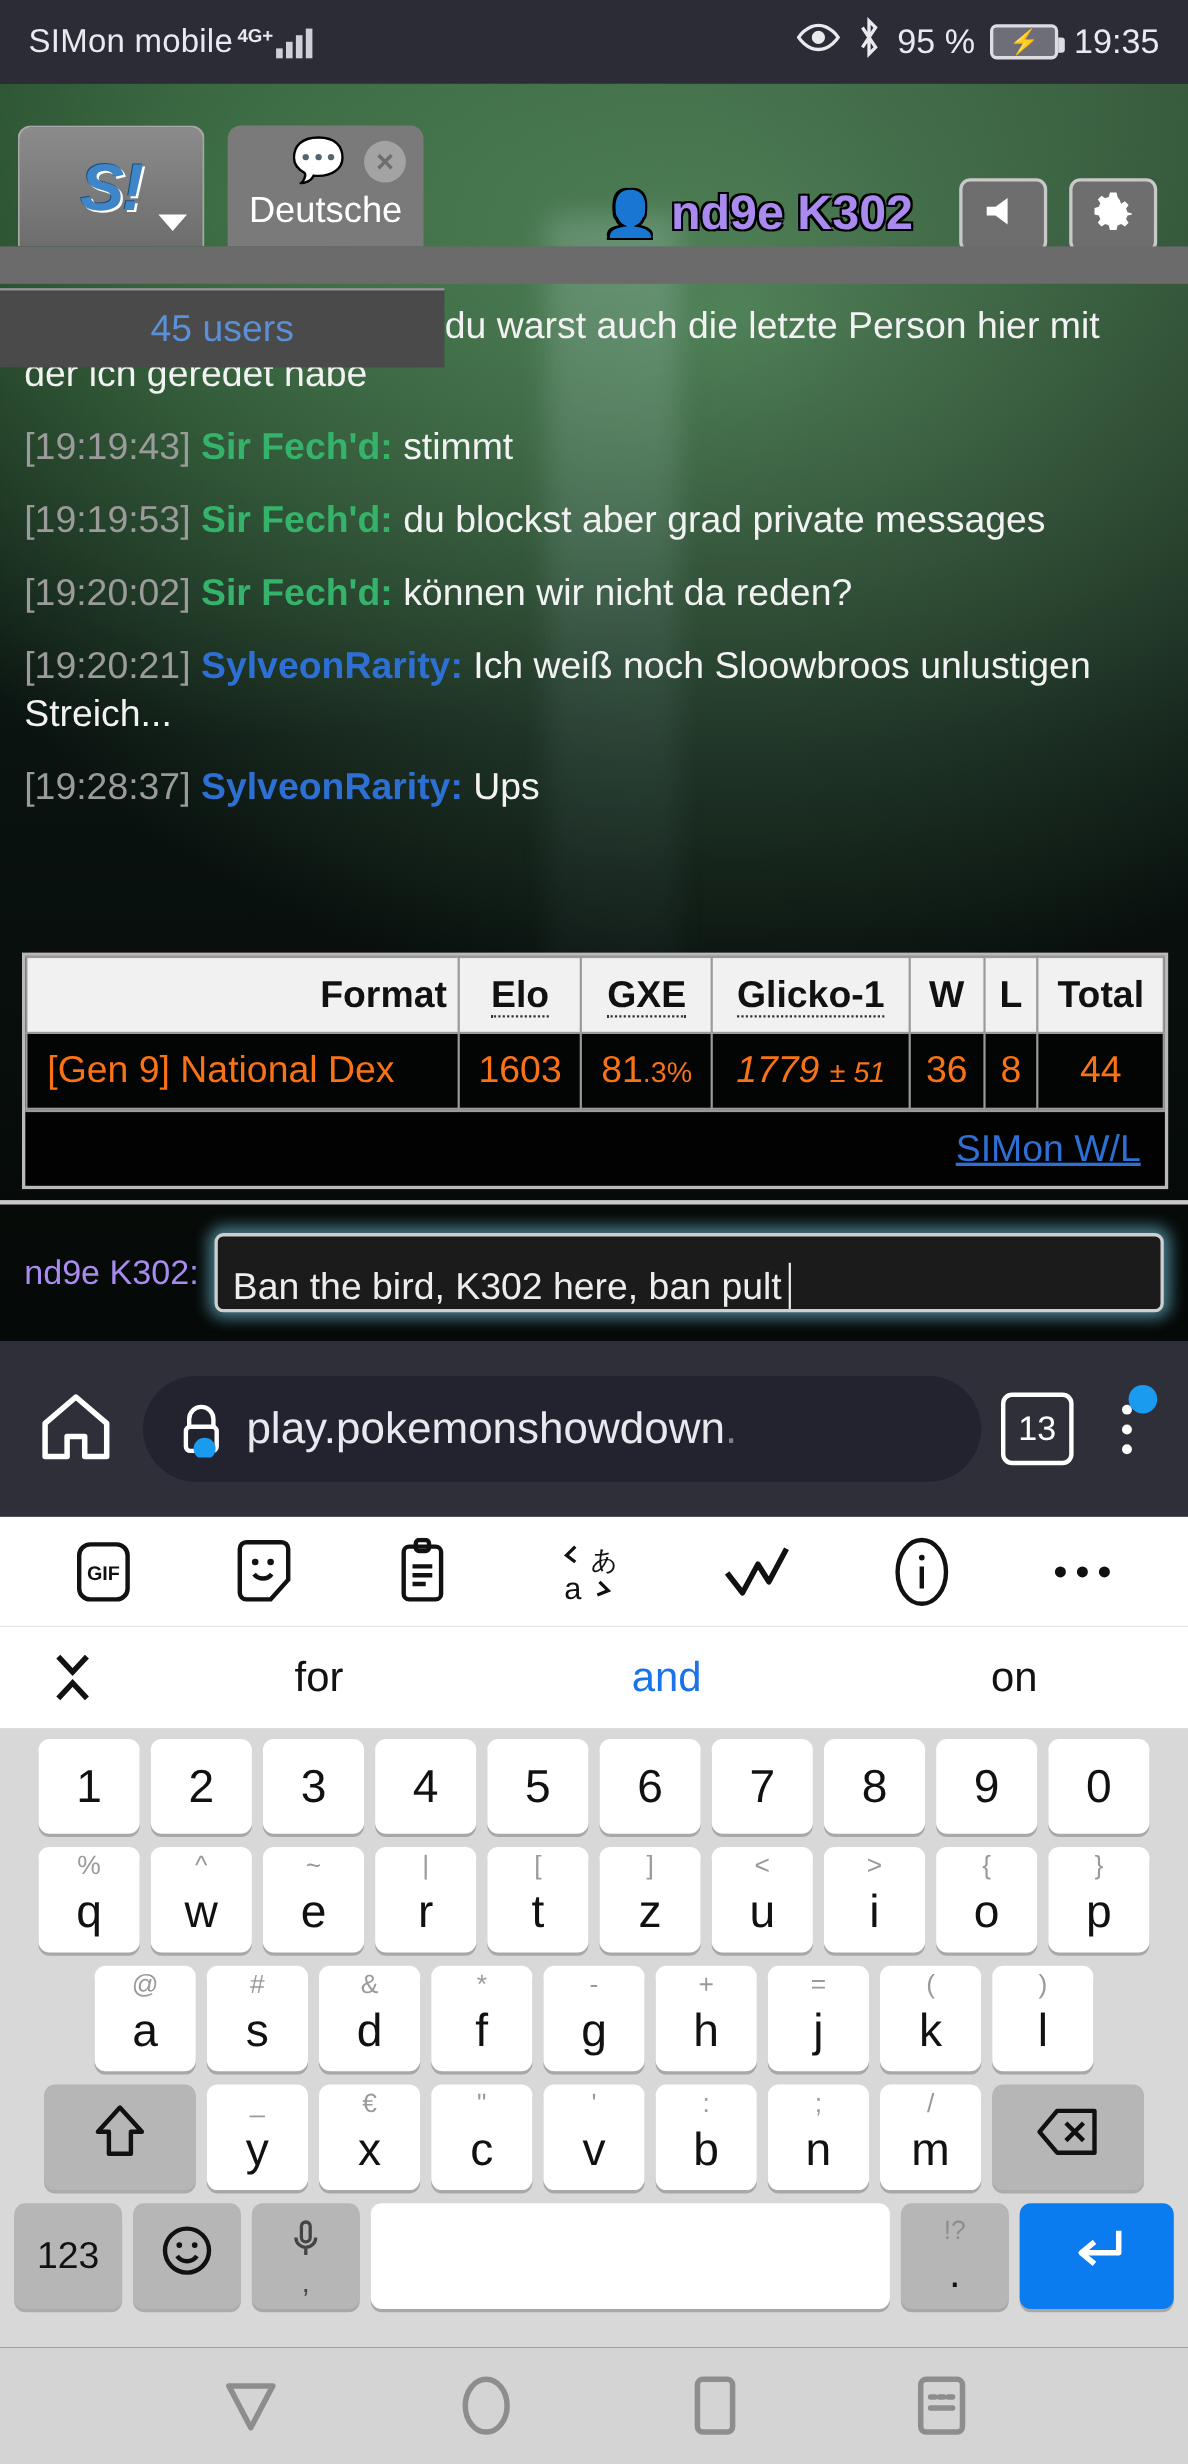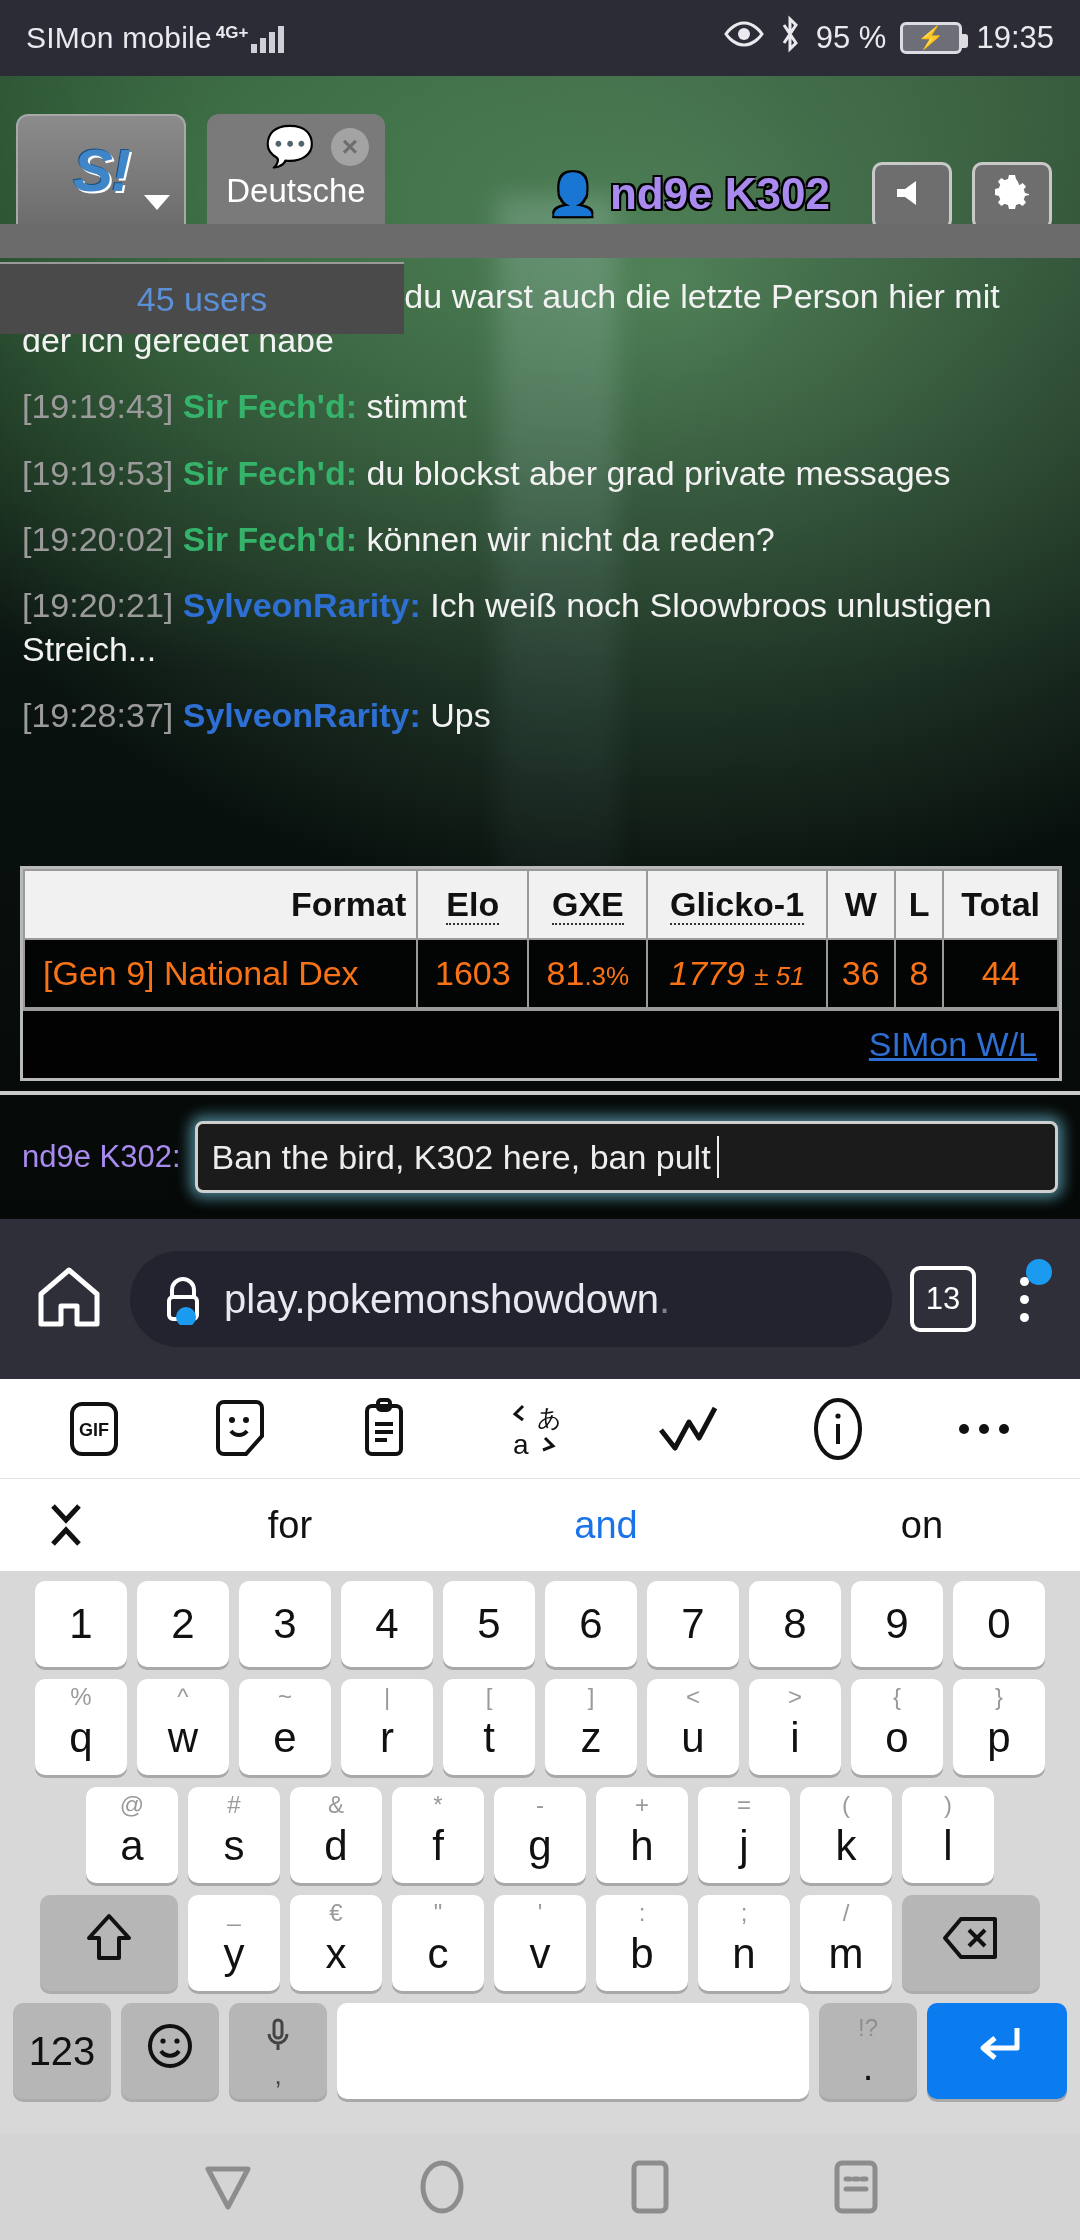--- a/index.html
+++ b/index.html
@@ -144,21 +144,21 @@
   
   .ps-inputrow{
     position:absolute; left:0; bottom:0; width:1080px; height:128px;
     border-top:4px solid #c9c9c9;
     display:flex; align-items:center; padding:0 22px; gap:14px;
   }
   .ps-inputname{ color:#a98bf0; font-size:31px; font-weight:normal; white-space:nowrap; }
   .ps-inputbox{
     flex:1; height:72px; background:#1b1b1b; border:3px solid #cfcfcf; border-radius:8px;
     box-shadow:0 0 14px 5px rgba(110,190,215,.65);
-    display:flex; align-items:center; padding:0 14px;
+    display:flex; align-items:flex-end; padding:0 14px;
     color:#ededed; font-size:34px; overflow:hidden; white-space:nowrap;
   }
   .caret{ display:inline-block; width:2px; height:42px; background:#ededed; margin-left:6px; }
 
   
   .browser{
     position:absolute; left:0; top:1219px; width:1080px; height:160px;
     background:#2f2f3a; display:flex; align-items:center; padding:0 26px; gap:18px;
   }
   .home-icon{ width:86px; display:flex; align-items:center; justify-content:center; color:#fff; }
@@ -602,21 +602,21 @@
           <span>
             <svg width="60" height="46" viewBox="0 0 60 46">
                 <path d="M20 4h34v38H20L4 23z" fill="none" stroke="#111" stroke-width="4" stroke-linejoin="round"></path>
                 <path d="M28 15l16 16M44 15L28 31" stroke="#111" stroke-width="4"></path>
               </svg>
           </span>
         </div>
       </div>
 
       <div class="krow">
-        <div class="key grey act" style="font-size:40px">123</div>
+        <div class="key grey act" style="font-size:34px">123</div>
         <div class="key grey act">
           <span>
             <svg width="48" height="48" viewBox="0 0 48 48">
                 <circle cx="24" cy="24" r="20" fill="none" stroke="#111" stroke-width="4"></circle>
                 <circle cx="17" cy="19" r="2.6" fill="#111"></circle>
                 <circle cx="31" cy="19" r="2.6" fill="#111"></circle>
                 <path d="M15 29a11 11 0 0018 0" fill="none" stroke="#111" stroke-width="4"></path>
               </svg>
           </span>
         </div>

